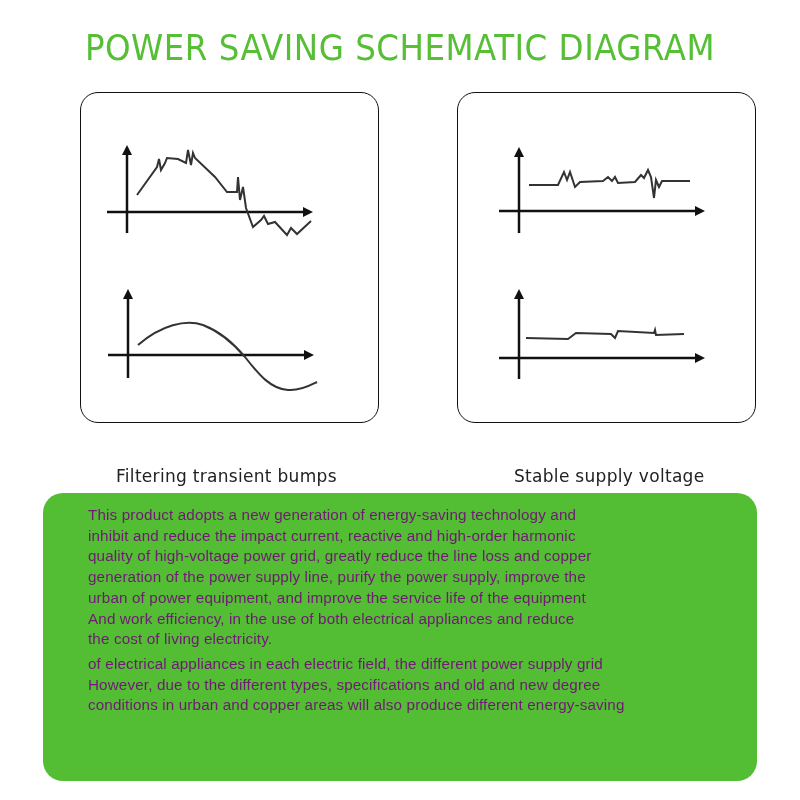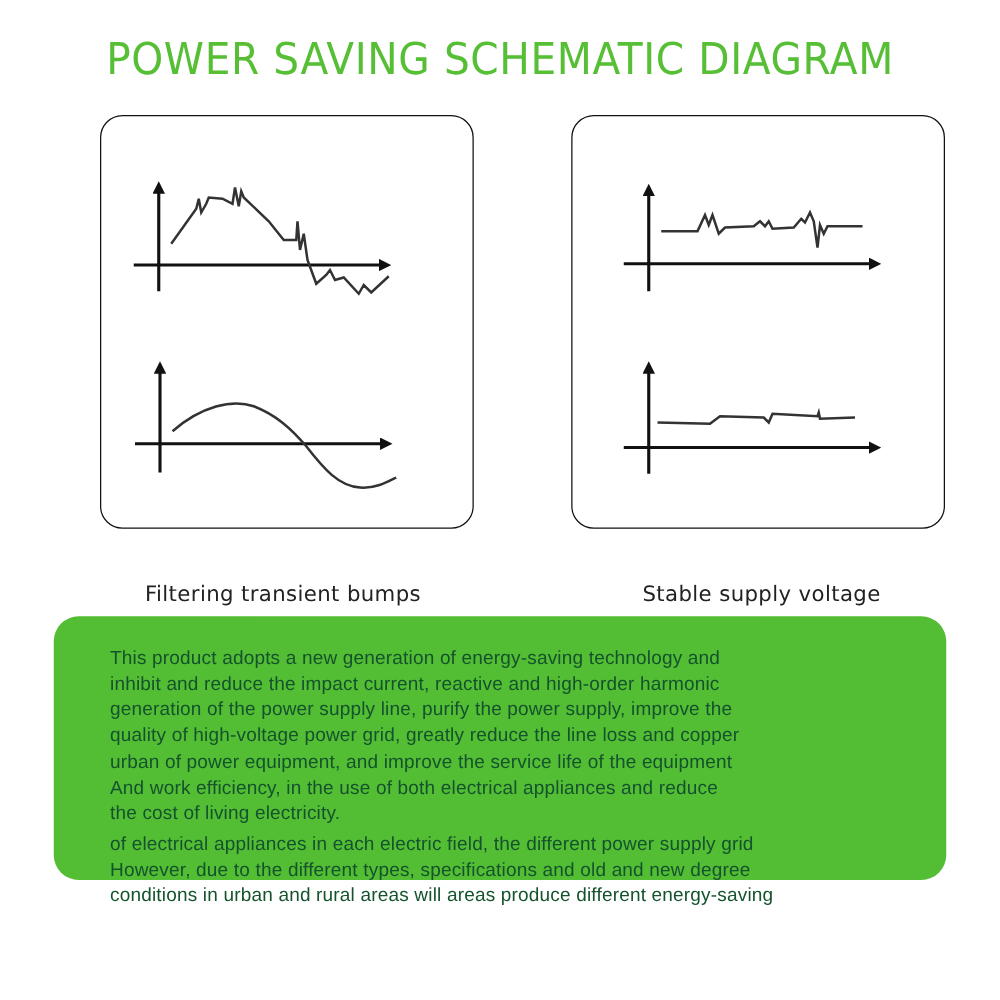--- a/index.html
+++ b/index.html
@@ -15,23 +15,23 @@
   .panel.left { left: 80px; top: 92px; width: 299px; height: 331px; }
   .panel.right { left: 457px; top: 92px; width: 299px; height: 331px; }
   .panel svg { position: absolute; left: 0; top: 0; }
   .caption {
     position: absolute; top: 466px; font-size: 17px; color: #222; letter-spacing: 0.3px;
     font-family: "DejaVu Sans", sans-serif;
   }
   .caption.left { left: 116px; }
   .caption.right { left: 514px; }
   .desc-box {
-    position: absolute; left: 43px; top: 493px; width: 714px; height: 211px;
+    position: absolute; left: 43px; top: 493px; width: 714px; height: 288px;
     background: #53bd33; border-radius: 20px; box-sizing: border-box;
-    padding: 24px 20px 0 45px; color: #14532d;
+    padding: 12px 20px 0 45px; color: #701a75;
   }
   .desc-box p {
     margin: 0; font-size: 15.2px; line-height: 20.7px; font-family: "Liberation Sans", sans-serif;
     letter-spacing: 0.15px;
   }
   .desc-box p + p { margin-top: 4px; }
   .line { display: block; white-space: nowrap; }
 </style>
 </head>
 <body>
@@ -82,24 +82,24 @@
   </svg>
 </div>
 
 <div class="caption left">Filtering transient bumps</div>
 <div class="caption right">Stable supply voltage</div>
 
 <div class="desc-box">
   <p>
     <span class="line">This product adopts a new generation of energy-saving technology and</span>
     <span class="line">inhibit and reduce the impact current, reactive and high-order harmonic</span>
+    <span class="line">quality of high-voltage power grid, greatly reduce the line loss and copper</span>
     <span class="line">generation of the power supply line, purify the power supply, improve the</span>
-    <span class="line">quality of high-voltage power grid, greatly reduce the line loss and copper</span>
     <span class="line">urban of power equipment, and improve the service life of the equipment</span>
     <span class="line">And work efficiency, in the use of both electrical appliances and reduce</span>
     <span class="line">the cost of living electricity.</span>
   </p>
   <p>
     <span class="line">of electrical appliances in each electric field, the different power supply grid</span>
     <span class="line">However, due to the different types, specifications and old and new degree</span>
-    <span class="line">conditions in urban and rural areas will areas produce different energy-saving</span>
+    <span class="line">conditions in urban and copper areas will also produce different energy-saving</span>
   </p>
 </div>
 
 </body></html>

